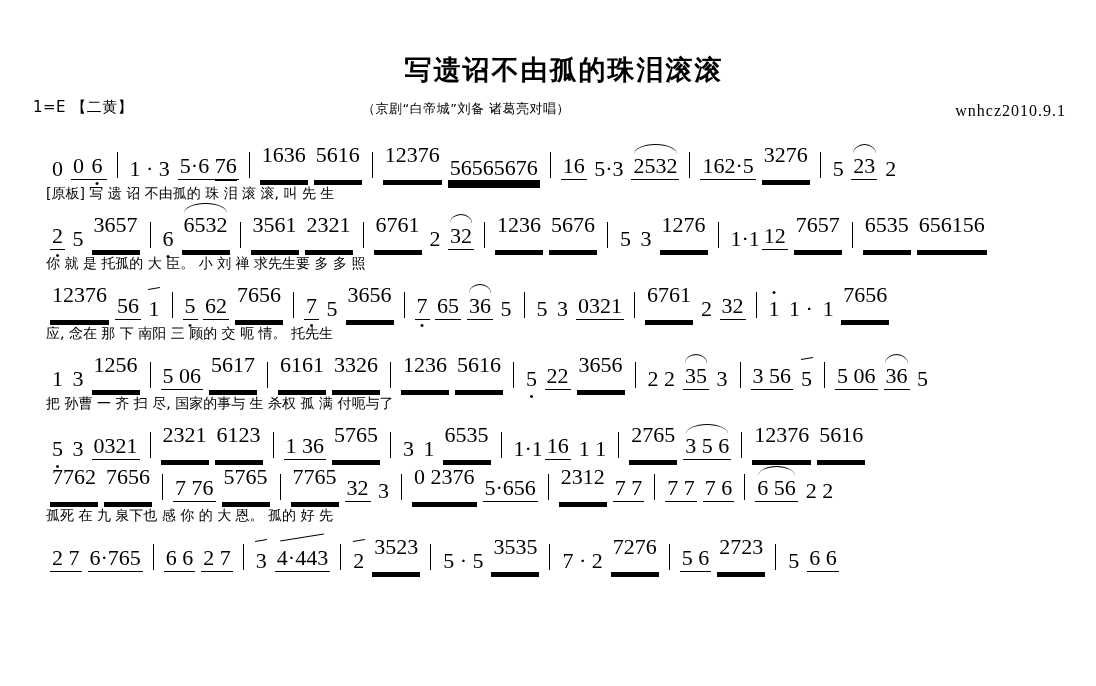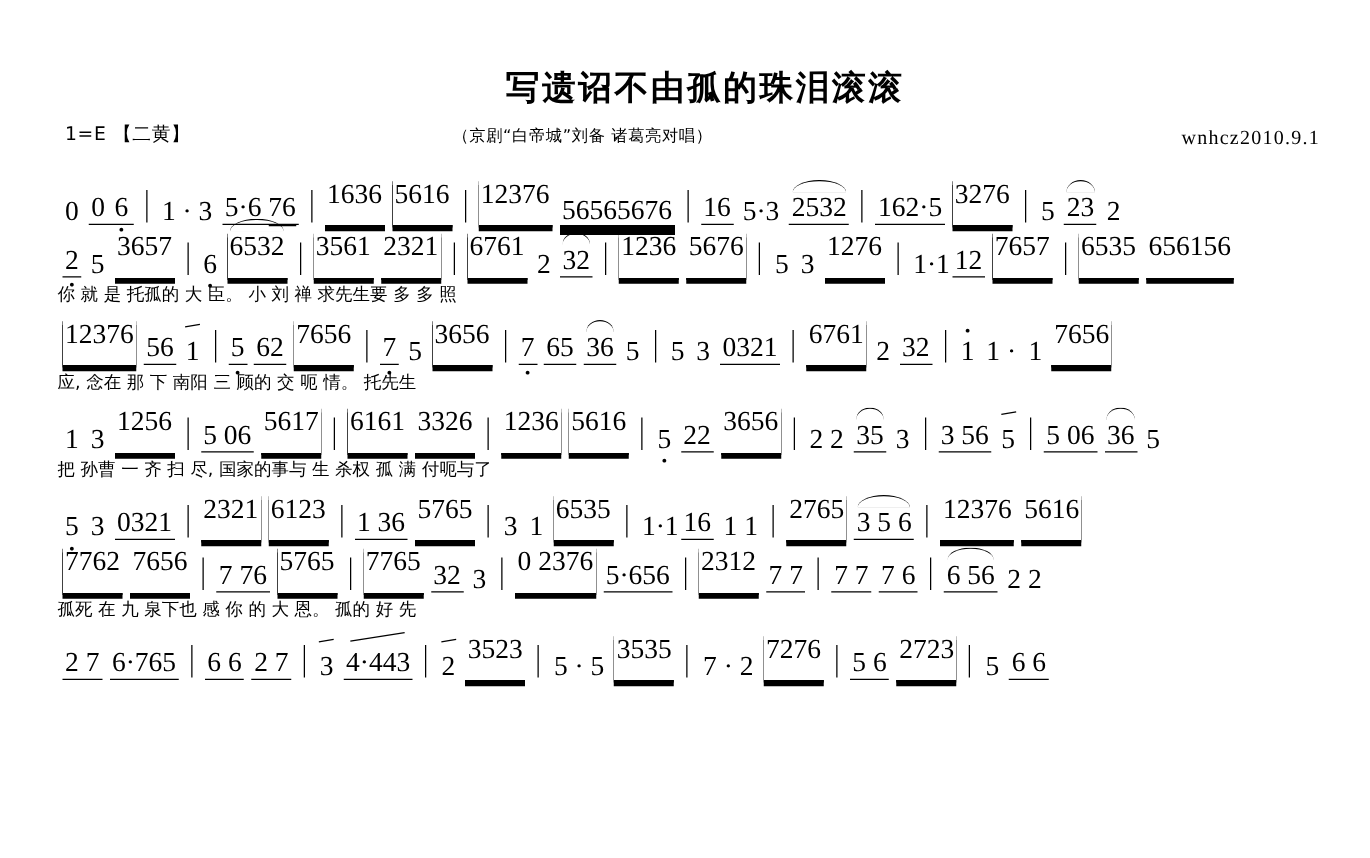--- a/index.html
+++ b/index.html
@@ -33,29 +33,29 @@
     left: 0;
     width: 932px;
     text-align: center;
     font-family: "DejaVu Sans", sans-serif;
     font-size: 13px;
     letter-spacing: 0.5px;
   }
   .keysig {
     position: absolute;
     top: 98px;
-    left: 52px;
+    left: 33px;
     font-family: "DejaVu Sans", sans-serif;
     font-size: 15px;
     letter-spacing: 0.5px;
   }
   .code {
     position: absolute;
     top: 102px;
-    right: 40px;
+    right: 30px;
     font-family: "Liberation Serif", serif;
     font-size: 16px;
     letter-spacing: 1px;
   }
 
   .staff {
     position: absolute;
     left: 46px;
     right: 44px;
     top: 140px;
@@ -195,20 +195,21 @@
           <span class="grp u1">162·5</span>
             <span class="sep"></span>
           <span class="grp u2">3276</span>
         </span>
         <span class="bar"></span>
         <span class="measure">
           <span class="grp">5</span>&nbsp;<span class="grp u1 tie">23</span><span class="sep"></span>
           <span class="grp">2</span>
         </span>
       </div>
+      <div class="lyrics">[原板]  写 遗 诏    不由孤的 珠    泪    滚    滚,        叫 先 生</div>
     </div>
 
     <div class="sysrow">
       <div class="notes">
         <span class="measure">
           <span class="grp u1 ol">2</span>&nbsp;<span class="grp">5</span><span class="sep"></span>
           <span class="grp u2">3657</span>
         </span>
         <span class="bar"></span>
         <span class="measure">

